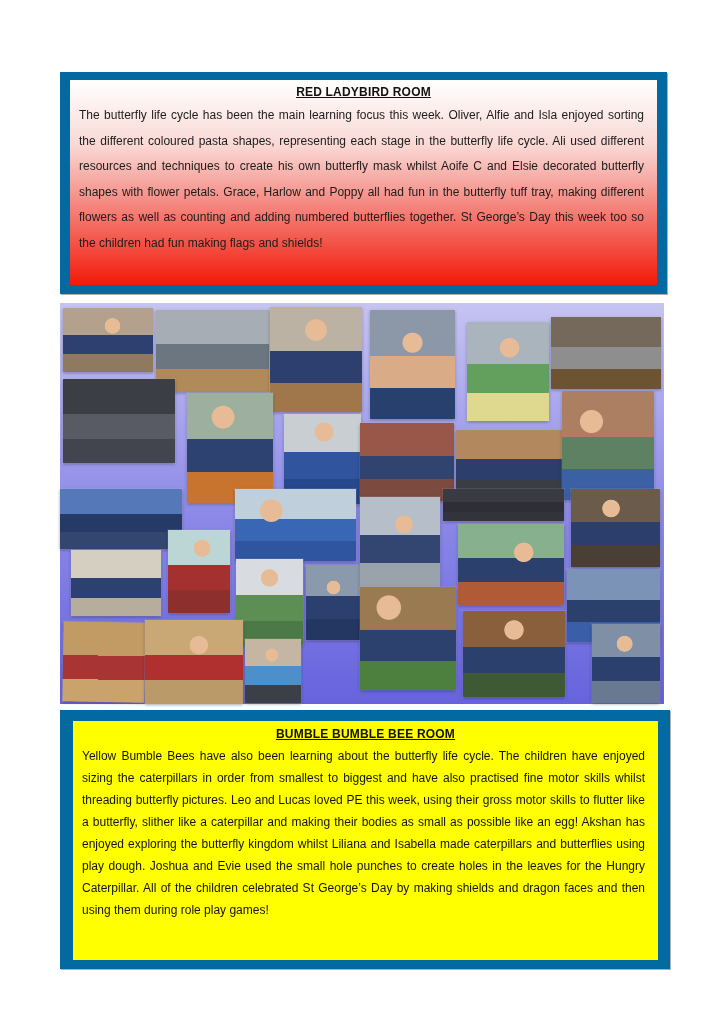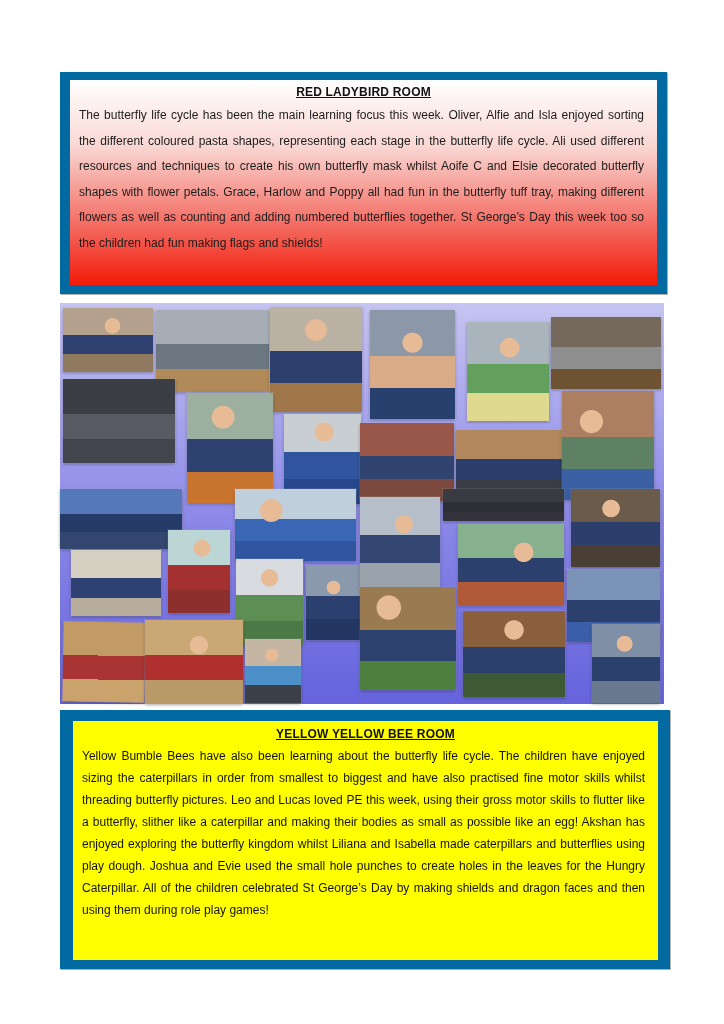--- a/index.html
+++ b/index.html
@@ -98,18 +98,18 @@
       <div class="photo" style="left: 511px; top: 186px; width: 89px; height: 78px; background: radial-gradient(circle at 45% 25%, rgb(230, 187, 150) 0px, rgb(230, 187, 150) 11%, rgba(0, 0, 0, 0) 12%), linear-gradient(rgb(107, 91, 74) 0%, rgb(107, 91, 74) 42%, rgb(43, 62, 108) 42%, rgb(43, 62, 108) 72%, rgb(74, 63, 53) 72%, rgb(74, 63, 53) 100%);"></div>
       <div class="photo" style="left: 398px; top: 221px; width: 106px; height: 81px; background: radial-gradient(circle at 62% 35%, rgb(230, 187, 150) 0px, rgb(230, 187, 150) 11%, rgba(0, 0, 0, 0) 12%), linear-gradient(rgb(135, 176, 143) 0%, rgb(135, 176, 143) 42%, rgb(44, 64, 110) 42%, rgb(44, 64, 110) 72%, rgb(176, 90, 56) 72%, rgb(176, 90, 56) 100%);"></div>
       <div class="photo" style="left: 507px; top: 266px; width: 93px; height: 73px; background: linear-gradient(rgb(124, 147, 184) 0%, rgb(124, 147, 184) 42%, rgb(44, 64, 110) 42%, rgb(44, 64, 110) 72%, rgb(58, 95, 168) 72%, rgb(58, 95, 168) 100%);"></div>
       <div class="photo" style="left: 300px; top: 284px; width: 96px; height: 103px; background: radial-gradient(circle at 30% 20%, rgb(230, 187, 150) 0px, rgb(230, 187, 150) 11%, rgba(0, 0, 0, 0) 12%), linear-gradient(rgb(154, 122, 80) 0%, rgb(154, 122, 80) 42%, rgb(45, 65, 111) 42%, rgb(45, 65, 111) 72%, rgb(77, 127, 63) 72%, rgb(77, 127, 63) 100%);"></div>
       <div class="photo" style="left: 403px; top: 308px; width: 102px; height: 86px; background: radial-gradient(circle at 50% 22%, rgb(230, 187, 150) 0px, rgb(230, 187, 150) 11%, rgba(0, 0, 0, 0) 12%), linear-gradient(rgb(138, 95, 60) 0%, rgb(138, 95, 60) 42%, rgb(44, 64, 110) 42%, rgb(44, 64, 110) 72%, rgb(62, 90, 52) 72%, rgb(62, 90, 52) 100%);"></div>
       <div class="photo" style="left: 532px; top: 321px; width: 68px; height: 79px; background: radial-gradient(circle at 48% 25%, rgb(230, 187, 150) 0px, rgb(230, 187, 150) 11%, rgba(0, 0, 0, 0) 12%), linear-gradient(rgb(127, 143, 165) 0%, rgb(127, 143, 165) 42%, rgb(44, 64, 110) 42%, rgb(44, 64, 110) 72%, rgb(105, 122, 144) 72%, rgb(105, 122, 144) 100%);"></div>
     </section>
 
   <section class="frame yellow-frame">
     <div class="frame-inner yellow-inner" style="background: rgb(255, 255, 0);">
-      <h2 class="box-title">YELLOW YELLOW BEE ROOM</h2>
+      <h2 class="box-title">BUMBLE BUMBLE BEE ROOM</h2>
       <p class="box-body" style="color: rgb(20, 20, 20);">Yellow Bumble Bees have also been learning about the butterfly life cycle. The children have enjoyed sizing the caterpillars in order from smallest to biggest and have also practised fine motor skills whilst threading butterfly pictures. Leo and Lucas loved PE this week, using their gross motor skills to flutter like a butterfly, slither like a caterpillar and making their bodies as small as possible like an egg! Akshan has enjoyed exploring the butterfly kingdom whilst Liliana and Isabella made caterpillars and butterflies using play dough. Joshua and Evie used the small hole punches to create holes in the leaves for the Hungry Caterpillar. All of the children celebrated St George’s Day by making shields and dragon faces and then using them during role play games!</p>
     </div>
   </section>
 
 </div>
 
 </body></html>

